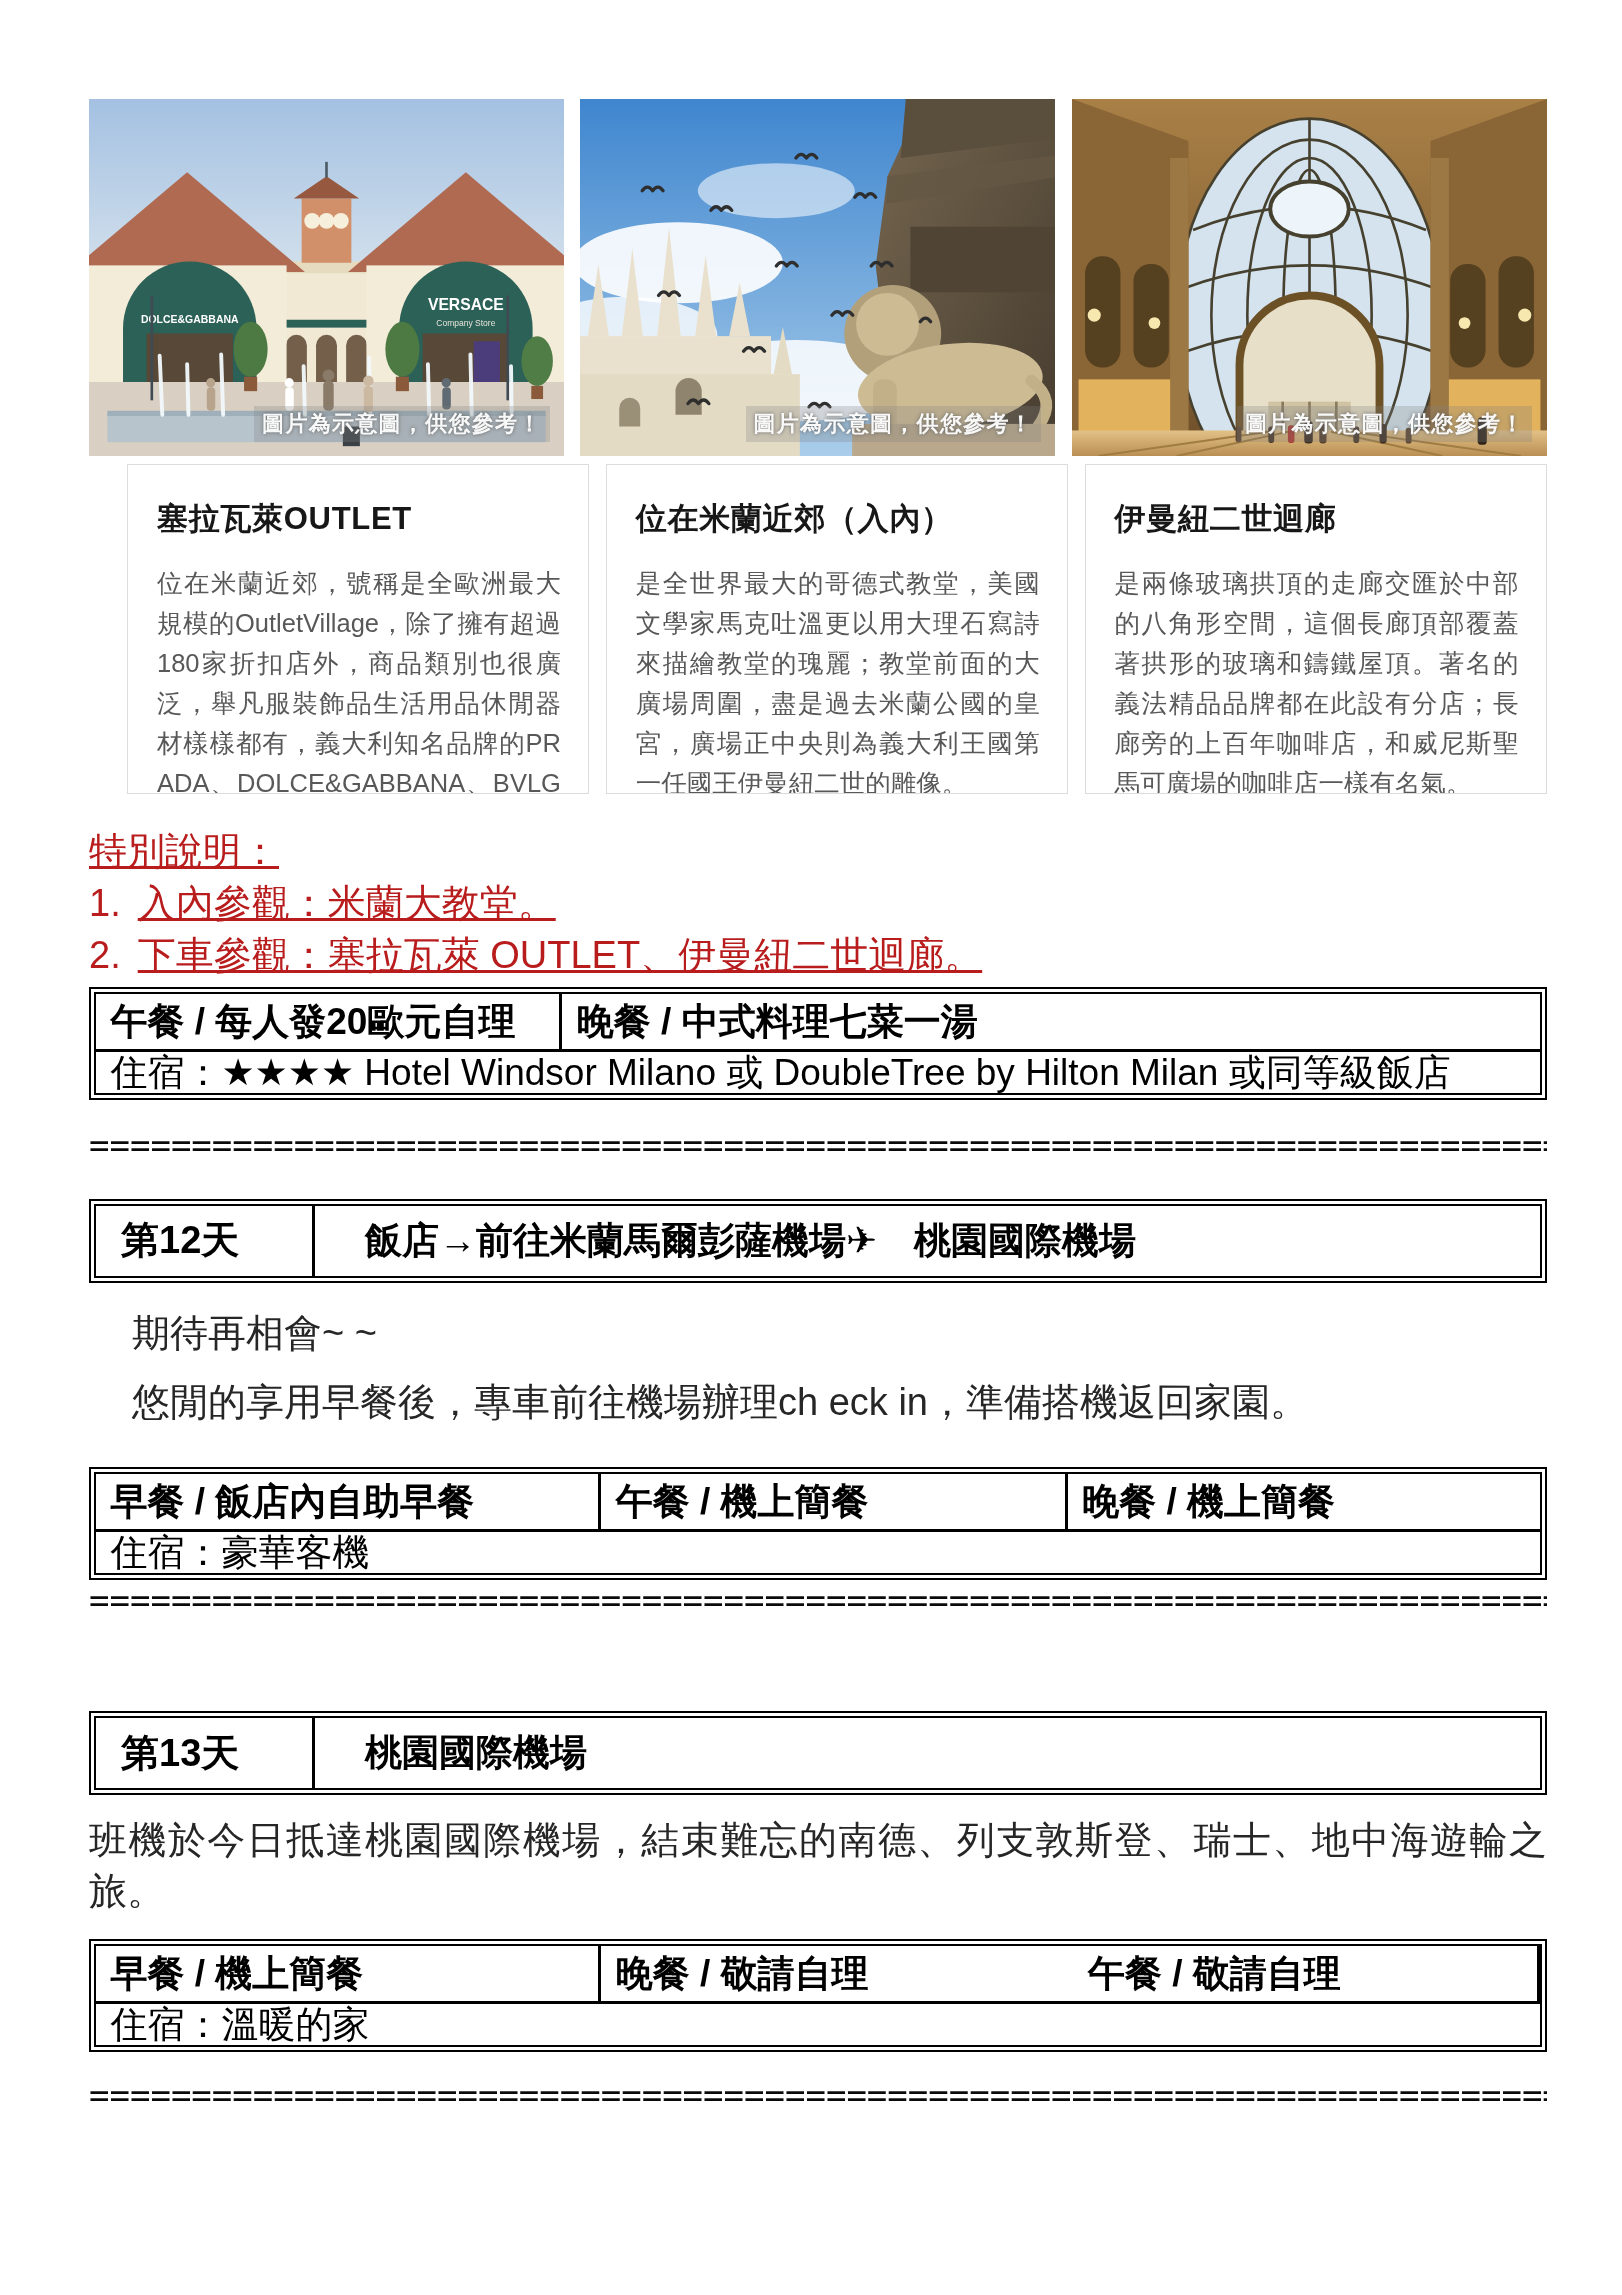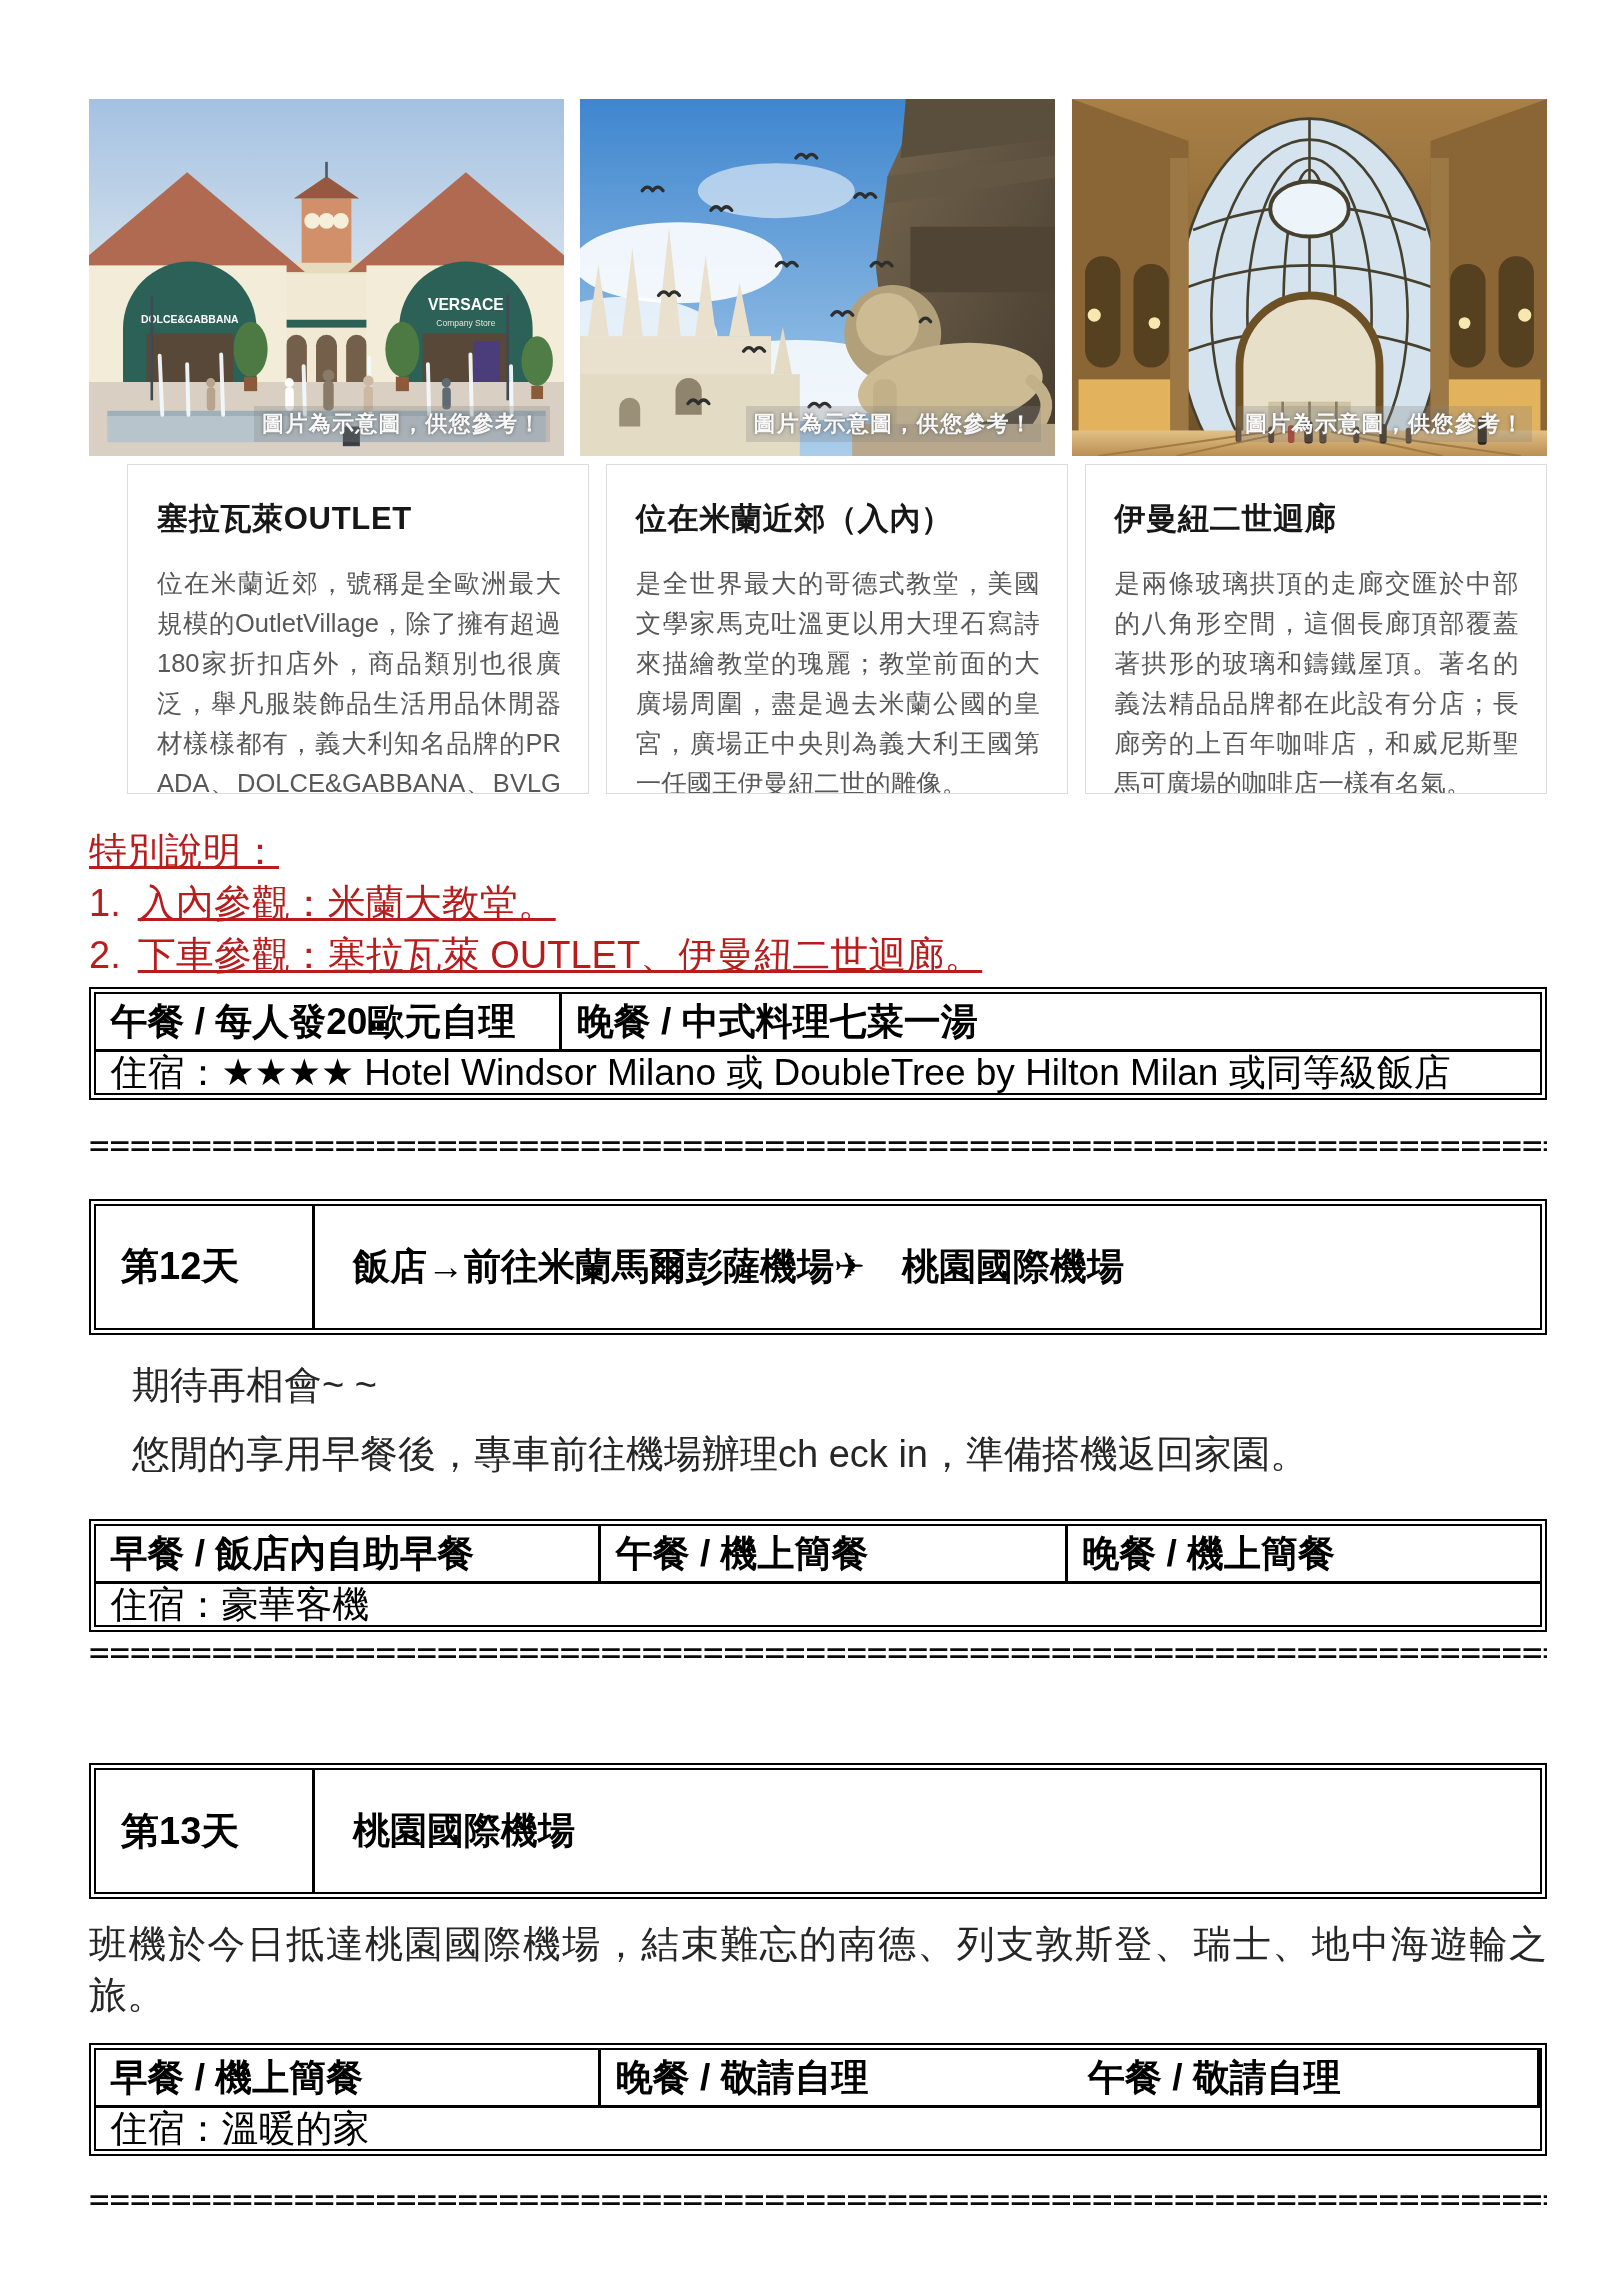--- a/index.html
+++ b/index.html
@@ -41,26 +41,26 @@
                  font-size:37px; font-weight:400; color:#000; white-space:nowrap; overflow:hidden;text-align:center; }
 
   
   .sep { font-family:"DejaVu Sans Mono",monospace; font-size:34px; line-height:30px; height:31px;
          letter-spacing:0; color:#0a0a0a; white-space:nowrap; overflow:hidden; }
   .sep1 { margin-top:29.4px; }
   .sep2 { margin-top:5.2px; }
   .sep3 { margin-top:27.5px; }
 
   
-  .day-table { display:flex; align-items:stretch; border:7.9px double #000; height:136px; background:#fff; }
+  .day-table { display:flex; align-items:stretch; border:7.9px double #000; height:84px; background:#fff; }
   .day-table.d12 { margin-top:38px; }
   .day-table.d13 { margin-top:95px; }
   .day-label { flex:0 0 219px; border-right:3.3px solid #000; display:flex; align-items:center;
                padding-left:25px; font-size:38px; font-weight:700; color:#000; }
-  .day-route { flex:1; display:flex; align-items:center; padding-left:38px;
+  .day-route { flex:1; display:flex; align-items:center; padding-left:50px;
                font-size:37px; font-weight:700; color:#000; white-space:nowrap; overflow:hidden;text-align:right; }
 
   
   .day-line { margin-left:43px; font-size:38px; color:#262626; line-height:47px; white-space:nowrap; }
   .day-line.l1 { margin-top:27.5px; }
   .day-line.l2 { margin-top:22px; }
   .day-paragraph { margin-top:19.6px; font-size:38px; color:#262626; line-height:51px; text-align:justify; word-break:break-all; }
   .mt-meal2 { margin-top:41px; }
   .mt-meal3 { margin-top:22px; }
 </style>

